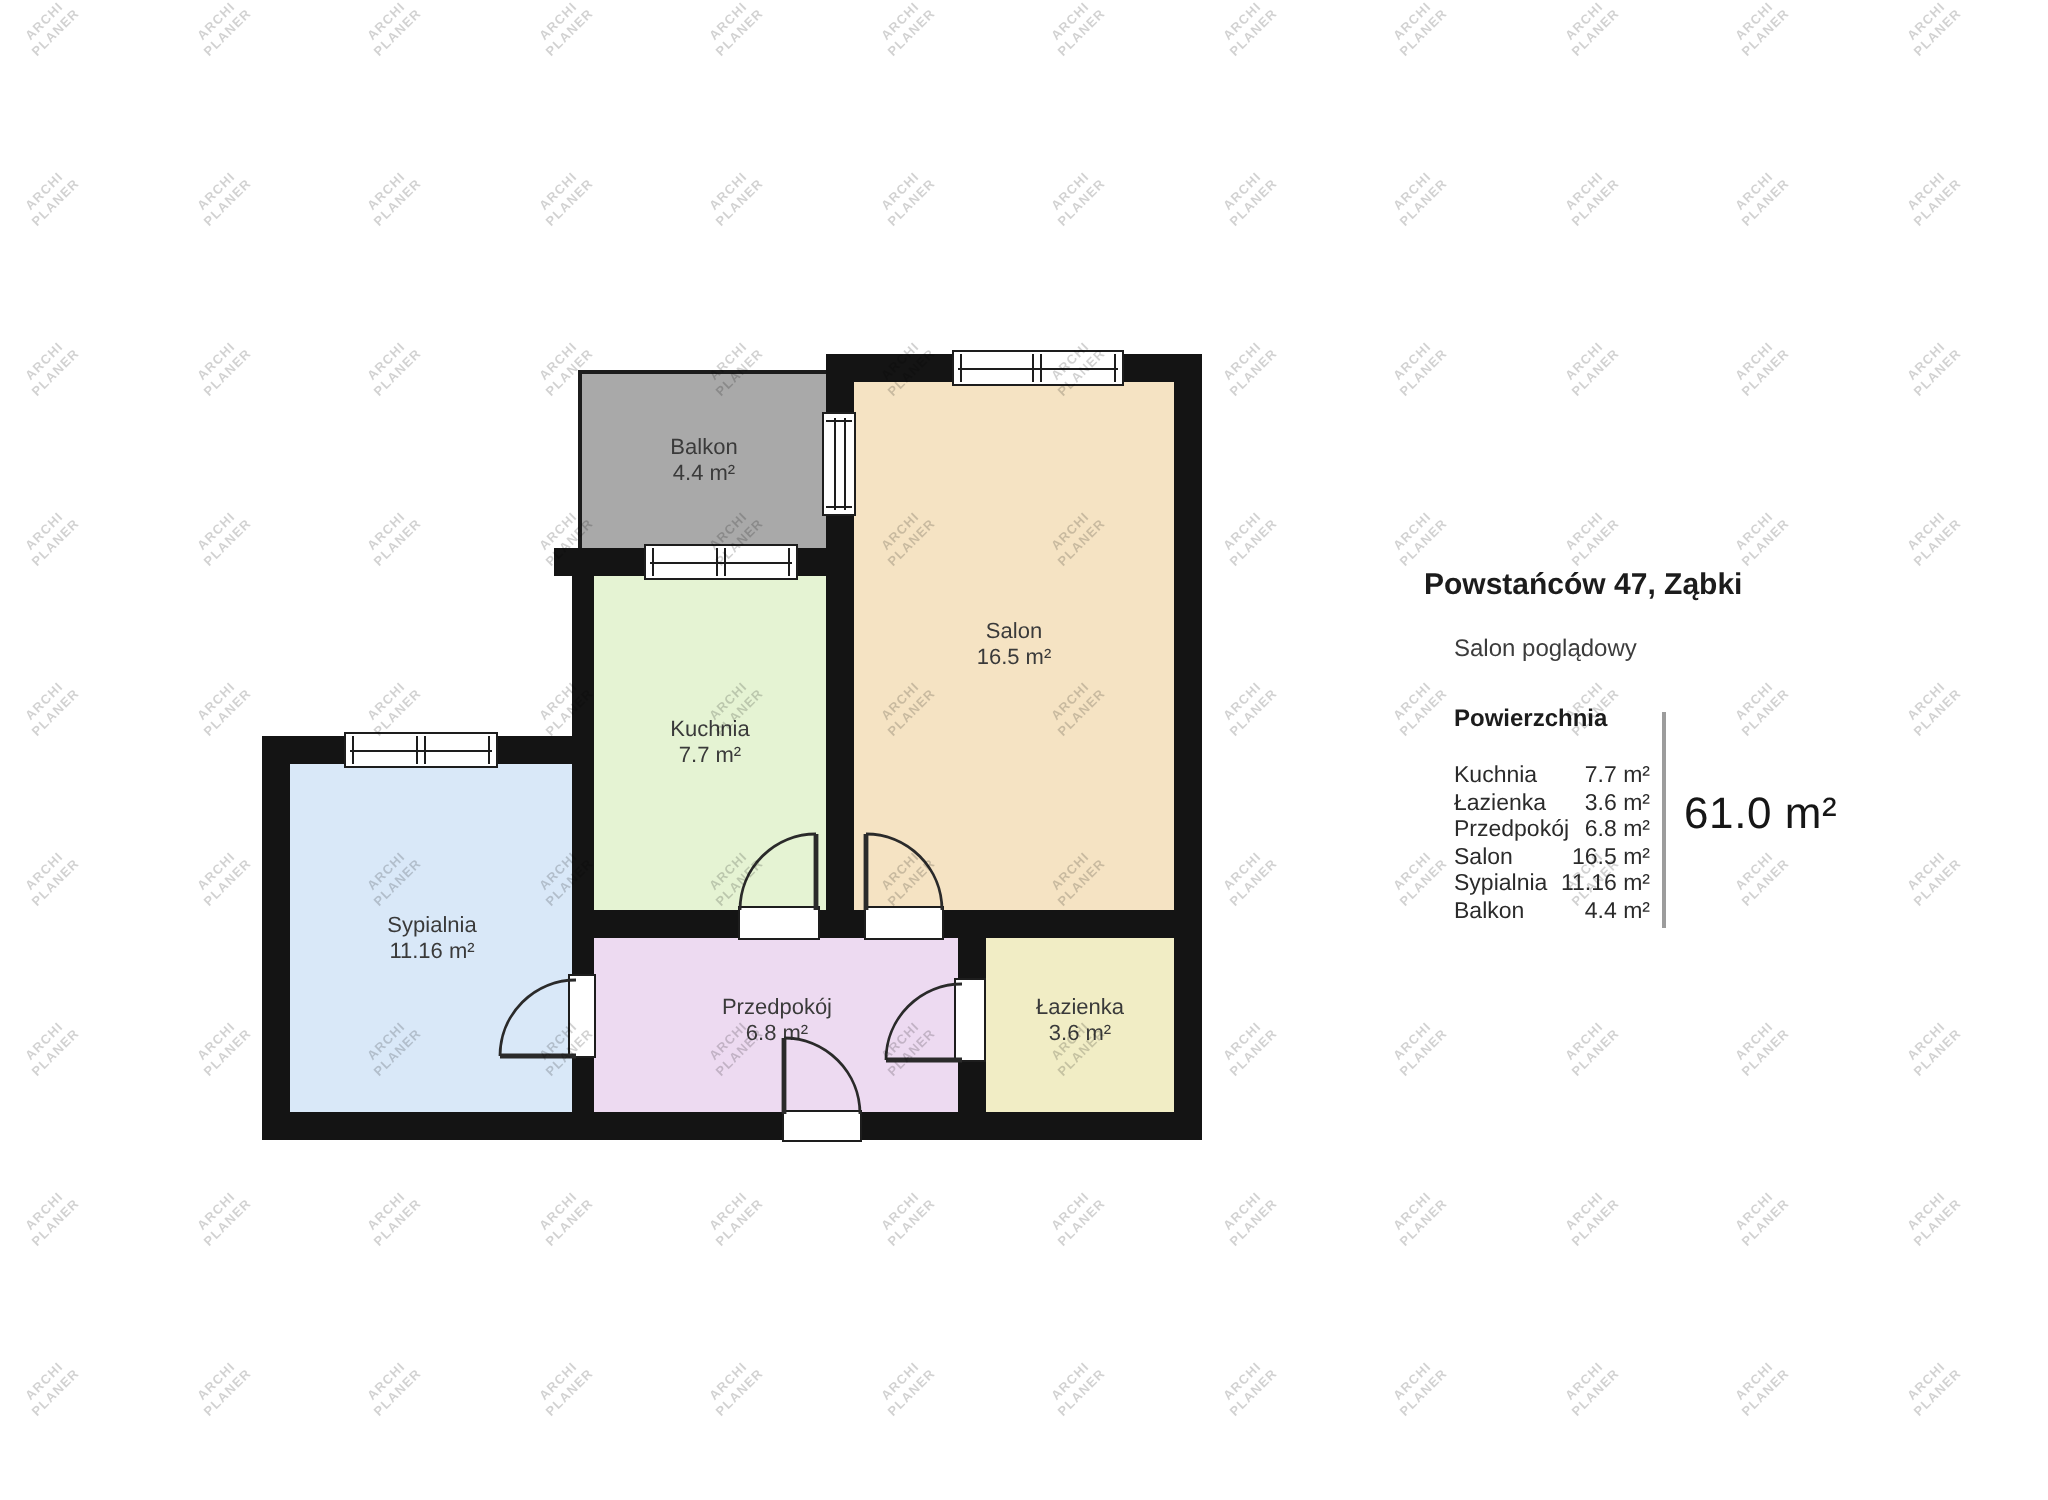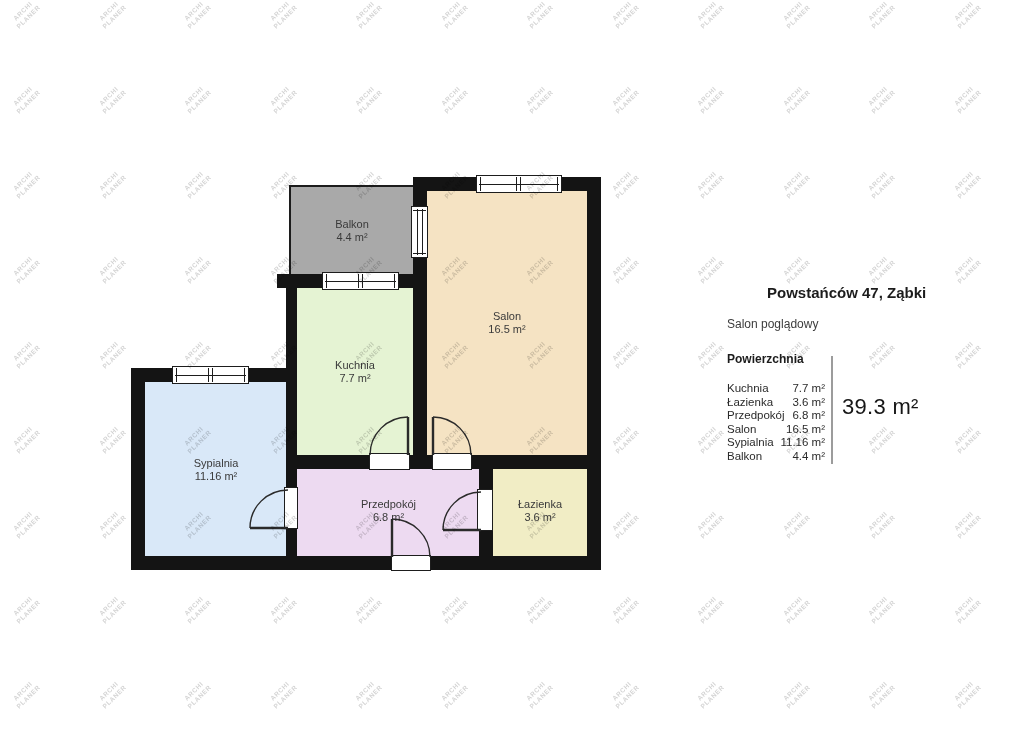--- a/index.html
+++ b/index.html
@@ -14,21 +14,21 @@
   .wall{background:var(--wall,#141414);z-index:2;}
   .opening{background:#fff;border:1px solid #1d1d1d;z-index:3;}
   .window{background:#fff;border:1px solid #1d1d1d;z-index:4;}
   .window .wline{position:absolute;background:#1d1d1d;}
   .balkon-deck{border-top:2px solid #1c1c1c;border-left:2px solid #1c1c1c;z-index:1;
                display:flex;flex-direction:column;align-items:center;justify-content:center;}
   #door-layer{left:0;top:0;z-index:5;pointer-events:none;}
   #door-layer path,#door-layer line{stroke:#2a2a2a;fill:none;}
 
   
-  .panel-title{left:767px;top:284px;font-size:15px;font-weight:bold;color:#1c1c1c;}
+  .panel-title{left:712px;top:284px;font-size:15px;font-weight:bold;color:#1c1c1c;}
   .panel-subtitle{left:727px;top:317px;font-size:12px;color:#3c3c3c;}
   .panel-header{left:727px;top:352px;font-size:12px;font-weight:bold;color:#1c1c1c;}
   .area-table{left:727px;top:382px;width:98px;}
   .area-row{display:flex;justify-content:space-between;font-size:11.5px;color:#2b2b2b;line-height:13.5px;height:13.5px;}
   .v-divider{left:831px;top:356px;width:2px;height:108px;background:#9c9c9c;}
   .total-area{left:842px;top:394px;font-size:22px;color:#161616;letter-spacing:0.3px;}
 
   
   #wm-layer{left:0;top:0;width:1024px;height:750px;z-index:7;pointer-events:none;}
   .wm{position:absolute;width:40px;text-align:center;transform:rotate(-45deg);
@@ -166,21 +166,21 @@
     <span>Sypialnia</span>
     <span>11.16 m²</span>
   </div>
   <div class="area-row">
     <span>Balkon</span>
     <span>4.4 m²</span>
   </div>
 </div>
 
 <div class="abs v-divider"></div>
-<div class="abs total-area">39.3 m²</div>
+<div class="abs total-area">61.0 m²</div>
 
 <div id="wm-layer" class="abs">
     <div class="wm" style="left: 6px; top: 6px;">
       <div>ARCHI</div>
       <div>PLANER</div>
     </div>
     <div class="wm" style="left: 91.5px; top: 6px;">
       <div>ARCHI</div>
       <div>PLANER</div>
     </div>

